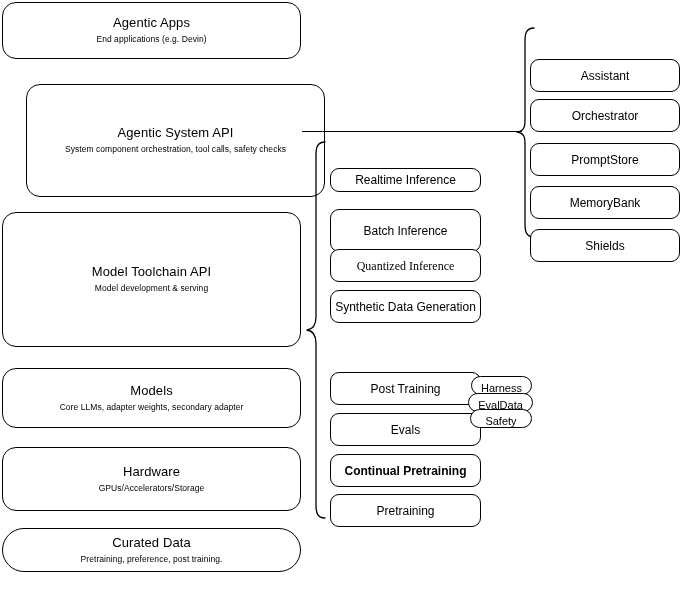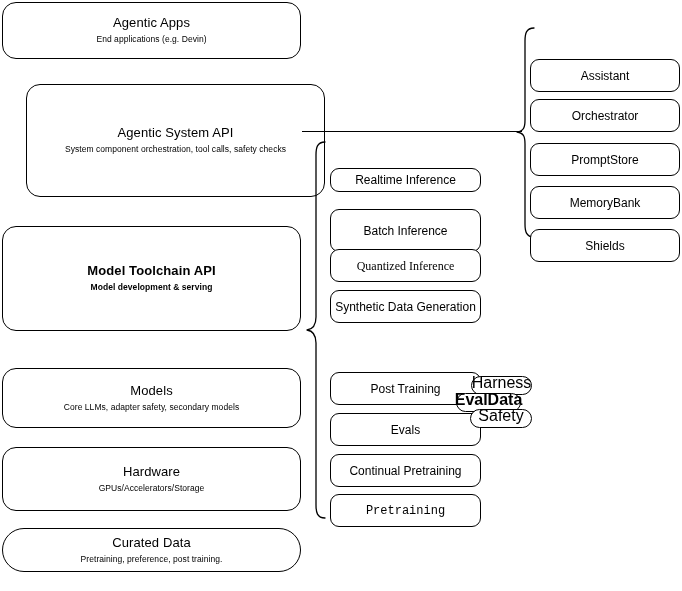--- a/index.html
+++ b/index.html
@@ -60,23 +60,23 @@
   }
 
   
   .pill {
     position: absolute;
     box-sizing: border-box;
     border: 1.3px solid #000000;
     border-radius: 999px;
     background: #ffffff;
     display: flex;
-    align-items: flex-start;
+    align-items: flex-end;
     justify-content: center;
-    font-size: 16px;
+    font-size: 11px;
     line-height: 12px;
     color: #000000;
     white-space: nowrap;
   }
 
   
   .connector {
     position: absolute;
     background: #000000;
     height: 1.2px;
@@ -103,28 +103,28 @@
   <div class="box layer-box" style="left:2px; top:2px; width:299px; height:57px;">
     <div class="layer-title">Agentic Apps</div>
     <div class="layer-sub">End applications (e.g. Devin)</div>
   </div>
 
   <div class="box layer-box" style="left:2px; top:84px; width:299px; height:113px;margin-left:24px;">
     <div class="layer-title">Agentic System API</div>
     <div class="layer-sub">System component orchestration, tool calls, safety checks</div>
   </div>
 
-  <div class="box layer-box" style="left:2px; top:226px; width:299px; height:105px;font-weight:bold;">
+  <div class="box layer-box" style="left:2px; top:212px; width:299px; height:135px;">
     <div class="layer-title">Model Toolchain API</div>
     <div class="layer-sub">Model development &amp; serving</div>
   </div>
 
   <div class="box layer-box" style="left:2px; top:368px; width:299px; height:60px;">
     <div class="layer-title">Models</div>
-    <div class="layer-sub">Core LLMs, adapter safety, secondary models</div>
+    <div class="layer-sub">Core LLMs, adapter weights, secondary adapter</div>
   </div>
 
   <div class="box layer-box" style="left:2px; top:447px; width:299px; height:64px;">
     <div class="layer-title">Hardware</div>
     <div class="layer-sub">GPUs/Accelerators/Storage</div>
   </div>
 
   <div class="box layer-box" style="left:2px; top:528px; width:299px; height:44px;border-radius:26px;">
     <div class="layer-title">Curated Data</div>
     <div class="layer-sub">Pretraining, preference, post training.</div>
@@ -153,31 +153,31 @@
   </div>
   <div class="box item-box" style="left:330px; top:265px; width:151px; height:33px;">
     <span>Synthetic Data Generation</span>
   </div>
   <div class="box item-box" style="left:330px; top:347px; width:151px; height:33px;">
     <span>Post Training</span>
   </div>
   <div class="box item-box" style="left:330px; top:388px; width:151px; height:33px;">
     <span>Evals</span>
   </div>
-  <div class="box item-box" style="left:330px; top:429px; width:151px; height:33px;">
+  <div class="box item-box" style="left:330px; top:429px; width:151px; height:33px;font-weight:bold;">
     <span>Continual Pretraining</span>
   </div>
-  <div class="box item-box" style="left:330px; top:469px; width:151px; height:33px;font-family:Liberation Mono, monospace;">
+  <div class="box item-box" style="left:330px; top:469px; width:151px; height:33px;">
     <span>Pretraining</span>
   </div>
 
   <div class="pill" style="left:471px; top:376px; width:61px; height:19px;">
     <span>Harness</span>
   </div>
-  <div class="pill" style="left:456px; top:393px; width:65px; height:19px;font-weight:bold;">
+  <div class="pill" style="left:468px; top:393px; width:65px; height:19px;">
     <span>EvalData</span>
   </div>
   <div class="pill" style="left:470px; top:409px; width:62px; height:19px;">
     <span>Safety</span>
   </div>
 
   <svg class="brace" style="left:516px; top:27px;" width="20" height="212" viewBox="0 0 20 212">
     <path d="M 18 1
              C 10 1, 9 7, 9 14
              L 9 93

